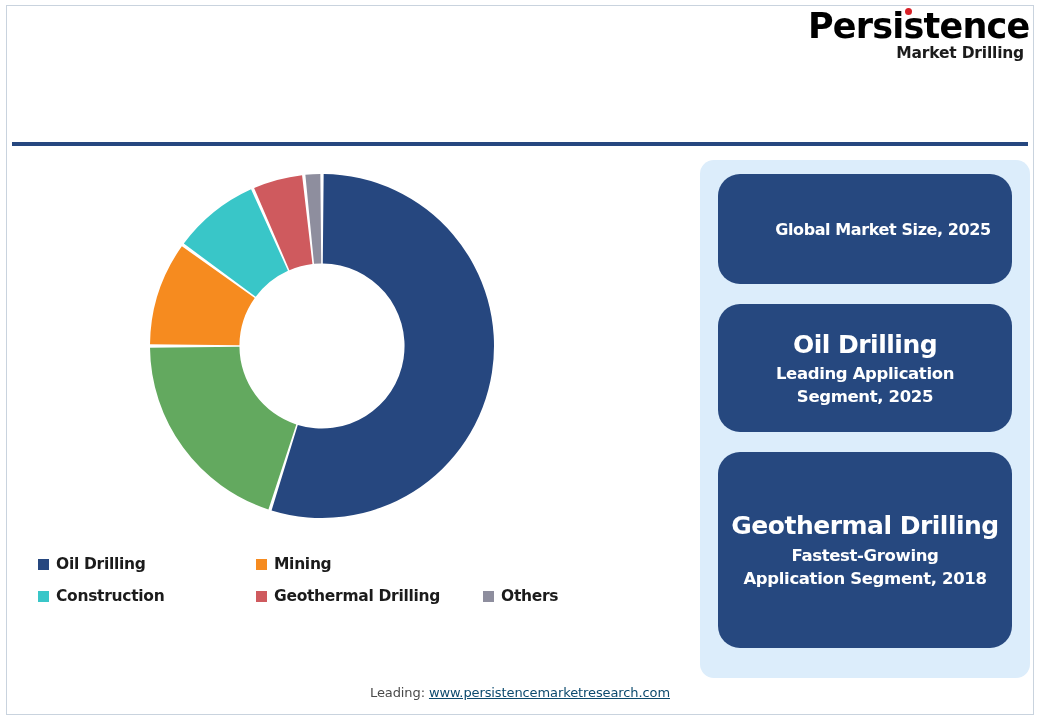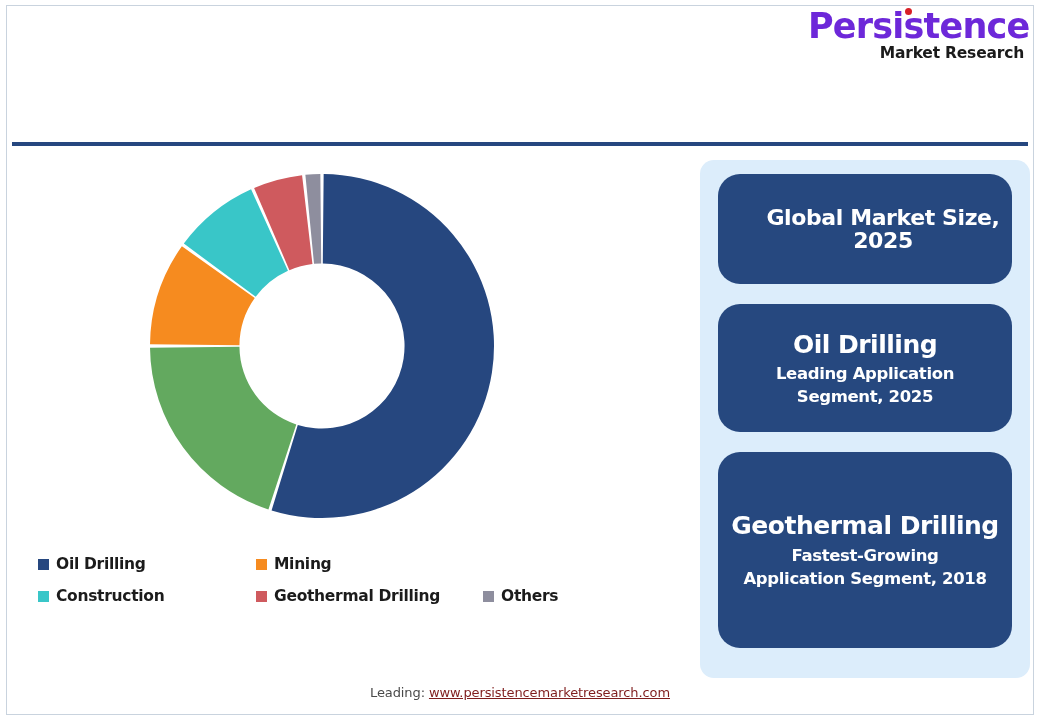--- a/index.html
+++ b/index.html
@@ -175,21 +175,21 @@
     padding: 6px 10px;
   }
   #card-3 {
     height: 196px;
     margin-top: 20px;
     padding: 6px 10px;
   }
   .card-small {
     font-family: "DejaVu Sans", sans-serif;
     font-weight: bold;
-    font-size: 22px;
+    font-size: 16px;
     line-height: 23px;
     letter-spacing: -0.4px;
     margin-left: 36px;
   }
   .card-big {
     font-family: "DejaVu Sans", sans-serif;
     font-weight: bold;
     font-size: 29px;
     line-height: 36px;
     letter-spacing: -0.6px;
@@ -224,37 +224,37 @@
     left: 0;
     top: 685px;
     width: 1040px;
     text-align: center;
     font-family: "DejaVu Sans", sans-serif;
     font-size: 13px;
     color: #4a4a4a;
     letter-spacing: -0.1px;
   }
   #source-link {
-    color: #7f1d1d;
+    color: #0c4a6e;
     text-decoration: underline;
   }
 </style>
 </head>
 <body>
 
 <div id="page">
 
   <div id="frame"></div>
 
   <div id="logo">
-    <div id="logo-main" style="color: #6d28d9;">
+    <div id="logo-main" style="color: #000000;">
       <span>Persistence</span>
       <span id="logo-dot" style="background: rgb(216, 31, 38);"></span>
     </div>
-    <div id="logo-sub">Market Research</div>
+    <div id="logo-sub">Market Drilling</div>
   </div>
 
   <div id="title-rule" style="background: rgb(38, 71, 127);"></div>
 
   <div id="chart-area">
     <svg id="donut" viewBox="0 0 348 348">
       <g id="donut-slices">
           <path d="M 175.65 2.01 A 172 172 0 1 1 123.57 338.44 L 149.79 252.93 A 82.56 82.56 0 1 0 174.79 91.44 Z" fill="#26477f"></path>
           <path d="M 120.42 337.44 A 172 172 0 0 1 2.01 175.65 L 91.44 174.79 A 82.56 82.56 0 0 0 148.28 252.45 Z" fill="#63a95f"></path>
           <path d="M 2.01 172.35 A 172 172 0 0 1 33.89 74.24 L 106.74 126.12 A 82.56 82.56 0 0 0 91.44 173.21 Z" fill="#f68b1f"></path>

